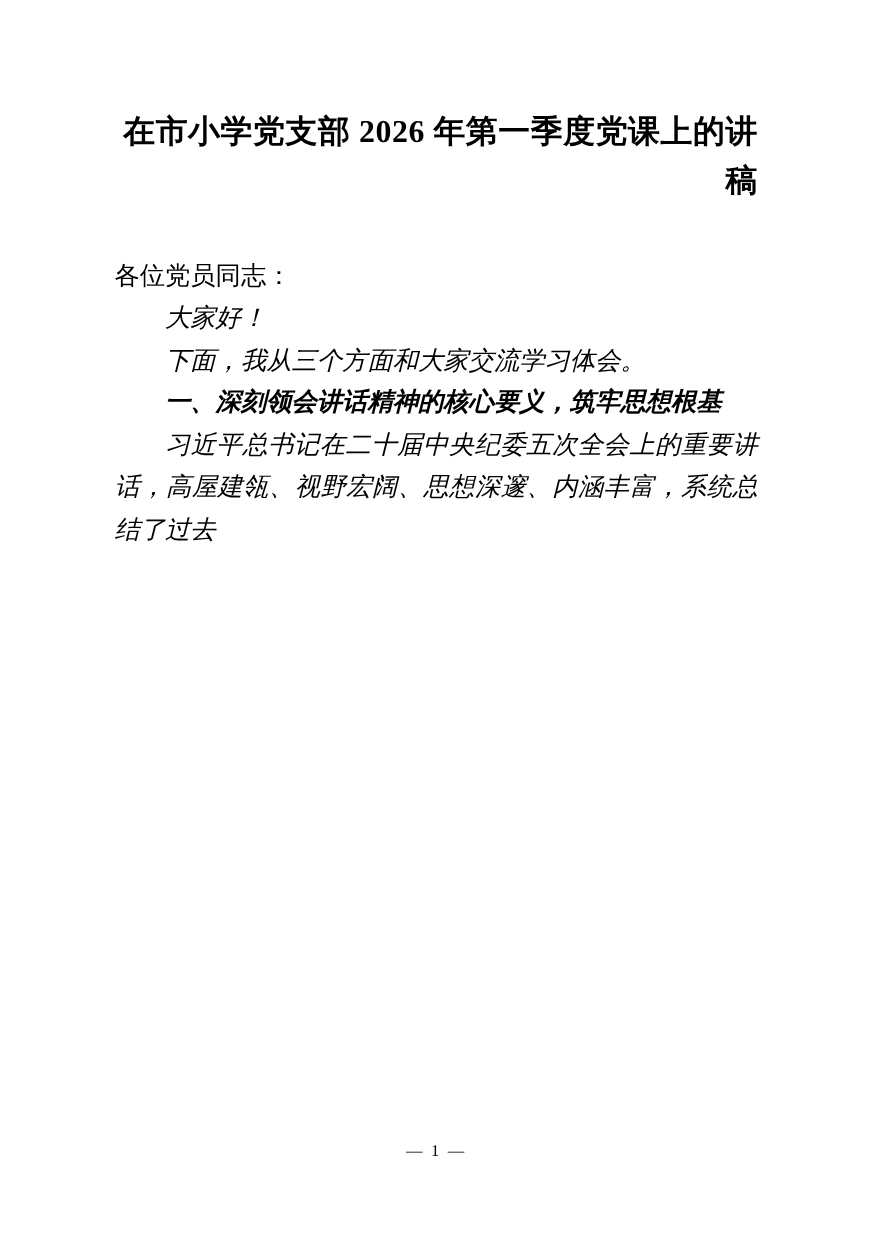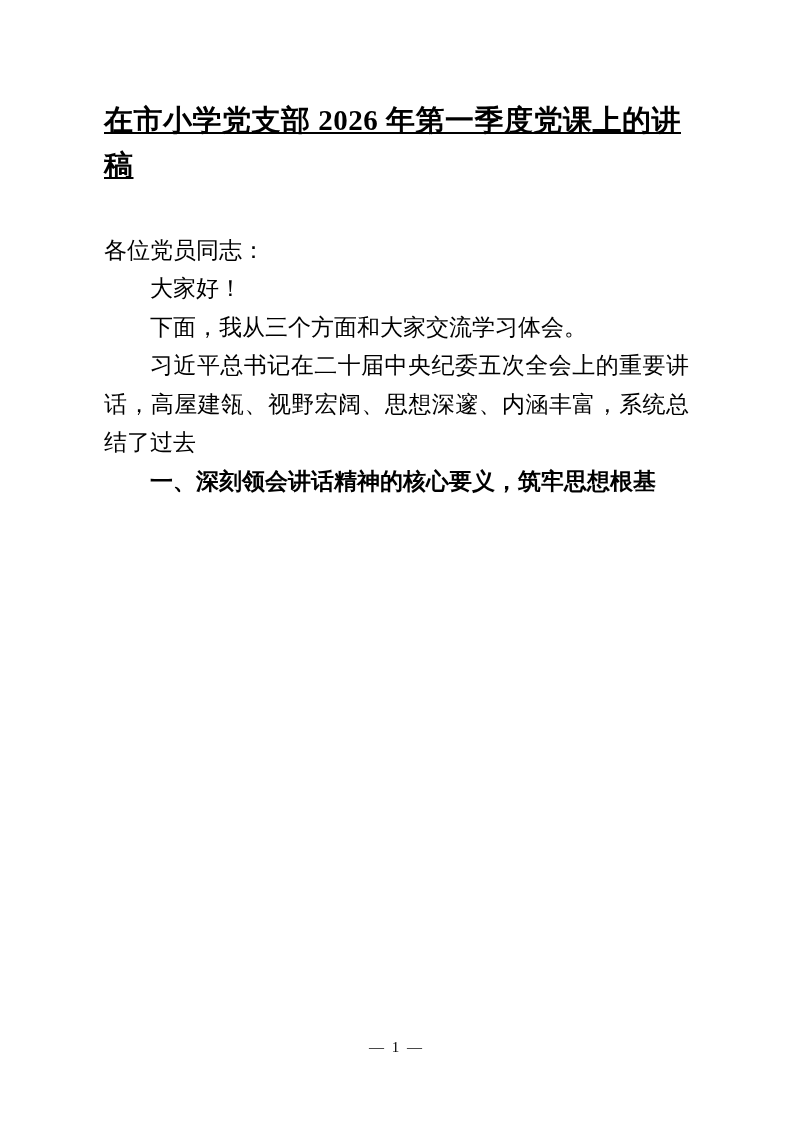--- a/index.html
+++ b/index.html
@@ -20,33 +20,33 @@
     width: 793px;
     height: 1122px;
     padding: 98px 104px 0 104px;
     background: #ffffff;
   }
   .doc-title {
     margin: 0 0 44px 0;
     font-size: 29px;
     font-weight: bold;
     line-height: 1.55;
-    text-align: left;
+    text-align: right;
     letter-spacing: 0.5px;
-    text-decoration: underline;
   }
   .doc-body p {
     margin: 0;
     font-size: 23px;
     line-height: 38.5px;
     text-align: justify;
     word-break: break-all;
   }
   .doc-body p.indent {
     text-indent: 2em;
+    font-style: italic;
   }
   .doc-body p.heading {
     font-weight: bold;
   }
   .page-footer {
     position: absolute;
     left: 0;
     right: 0;
     bottom: 66px;
     text-align: center;
@@ -58,19 +58,19 @@
 <body>
 
 <div class="page">
 
   <h1 class="doc-title">在市小学党支部 2026 年第一季度党课上的讲稿</h1>
 
   <div class="doc-body">
     <p>各位党员同志：</p>
     <p class="indent">大家好！</p>
     <p class="indent">下面，我从三个方面和大家交流学习体会。</p>
+    <p class="indent heading">一、深刻领会讲话精神的核心要义，筑牢思想根基</p>
     <p class="indent">习近平总书记在二十届中央纪委五次全会上的重要讲话，高屋建瓴、视野宏阔、思想深邃、内涵丰富，系统总结了过去</p>
-    <p class="indent heading">一、深刻领会讲话精神的核心要义，筑牢思想根基</p>
   </div>
 
   <div class="page-footer">— 1 —</div>
 
 </div>
 
 </body></html>

